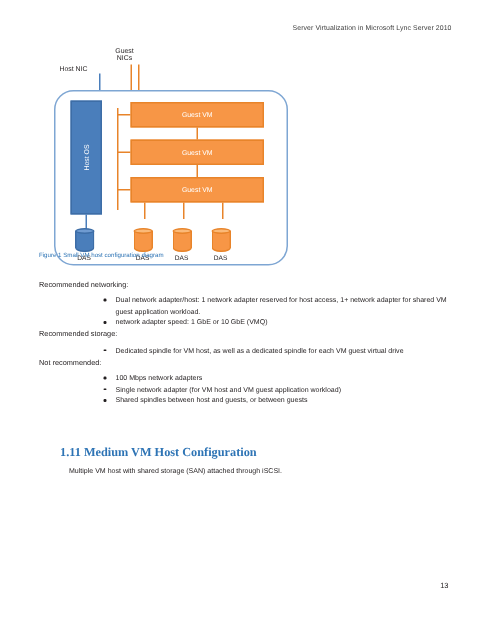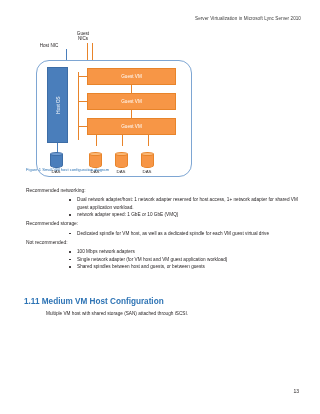--- a/index.html
+++ b/index.html
@@ -221,23 +221,23 @@
     width: 1.6px;
     height: 1.6px;
     background: #231f20;
     border-radius: 50%;
   }
   .bullet-wrap { margin-left: 42px; padding-top: 1px; padding-bottom: 1px; }
 
   
   .section-head {
     position: absolute;
-    left: 24px;
+    left: 40px;
     top: 297px;
-    font-family: Liberation Sans, sans-serif;
+    font-family: Liberation Serif, serif;
     font-weight: bold;
     font-size: 8.2px;
     color: #2e74b5;
     white-space: nowrap;
   }
   .section-body {
     position: absolute;
     left: 46px;
     top: 310px;
     width: 250px;

